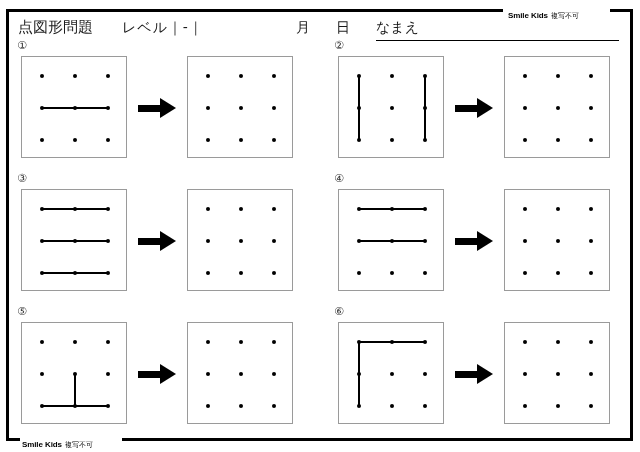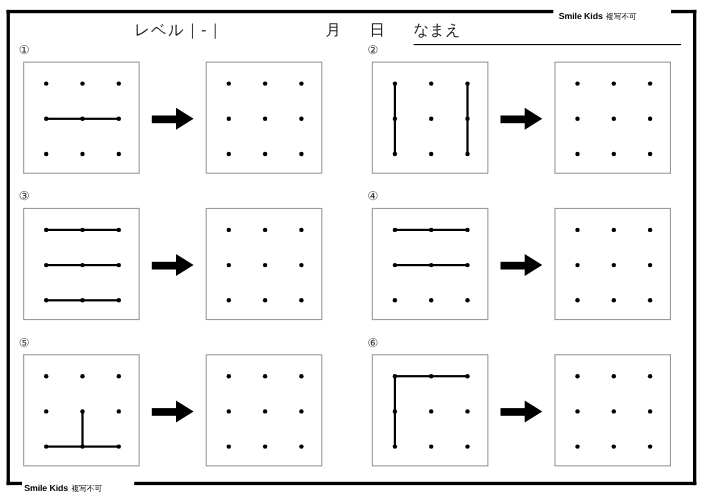--- a/index.html
+++ b/index.html
@@ -166,20 +166,21 @@
   <div class="frame-line frame-bot-b"></div>
 
   <div class="brand brand-top">
     <span class="brand-name">Smile Kids</span><span class="brand-note">複写不可</span>
   </div>
   <div class="brand brand-bottom">
     <span class="brand-name">Smile Kids</span><span class="brand-note">複写不可</span>
   </div>
 
   <div id="header">
+    <div class="hdr-item" id="hdr-title">点図形問題</div>
     <div class="hdr-item" id="hdr-level">レベル｜-｜</div>
     <div class="hdr-item" id="hdr-month">月</div>
     <div class="hdr-item" id="hdr-day">日</div>
     <div class="hdr-item" id="hdr-name">なまえ</div>
     <div id="name-rule"></div>
   </div>
 
   <div id="problems">
       <div class="problem col-left row-1">
         <div class="prob-num">①</div>

